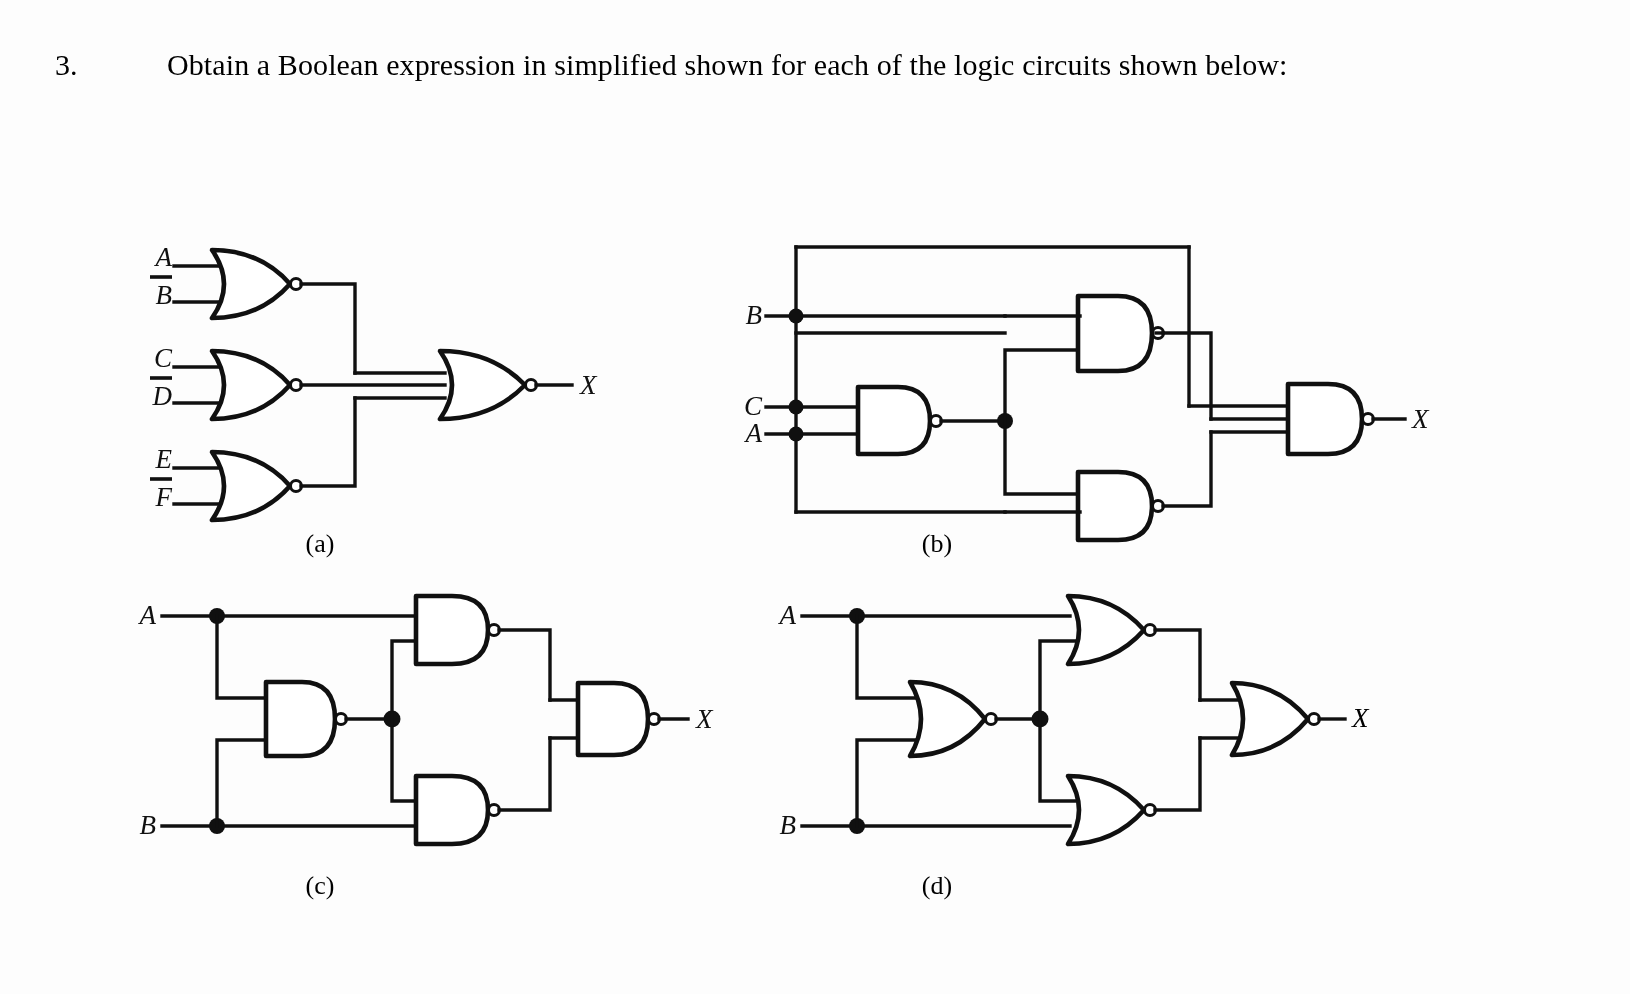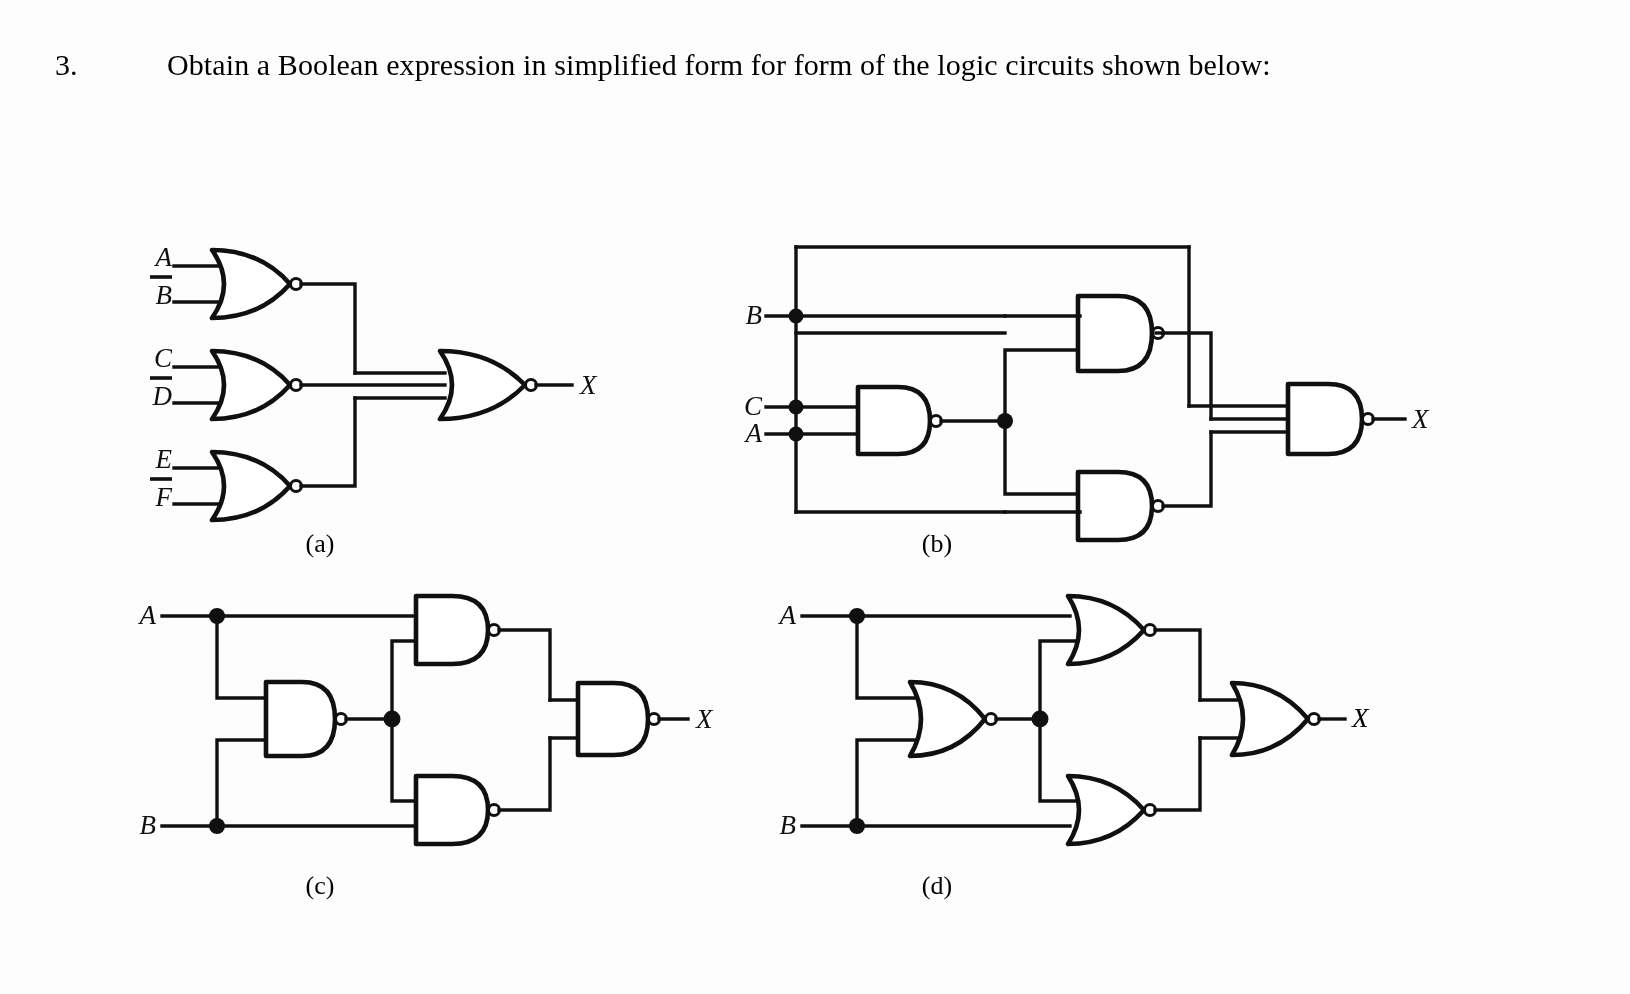--- a/index.html
+++ b/index.html
@@ -101,21 +101,21 @@
     stroke-width: 3.6;
   }
 </style>
 </head>
 <body>
 
 <div class="page">
 
   <div class="question-row">
     <span class="q-number">3.</span>
-    <span class="q-text">Obtain a Boolean expression in simplified form for form of the logic circuits shown below:</span>
+    <span class="q-text">Obtain a Boolean expression in simplified shown for each of the logic circuits shown below:</span>
   </div>
 
   <div class="figures">
 
     <div class="figure fig-a">
       <svg width="470" height="290" viewBox="0 0 470 290">
 
         <g>
           <path class="gate-body" d="M 72,18 Q 96,52 72,86 Q 120,86 150,52 Q 120,18 72,18 Z"></path>
           <circle class="bubble" cx="156" cy="52" r="5.5"></circle>

